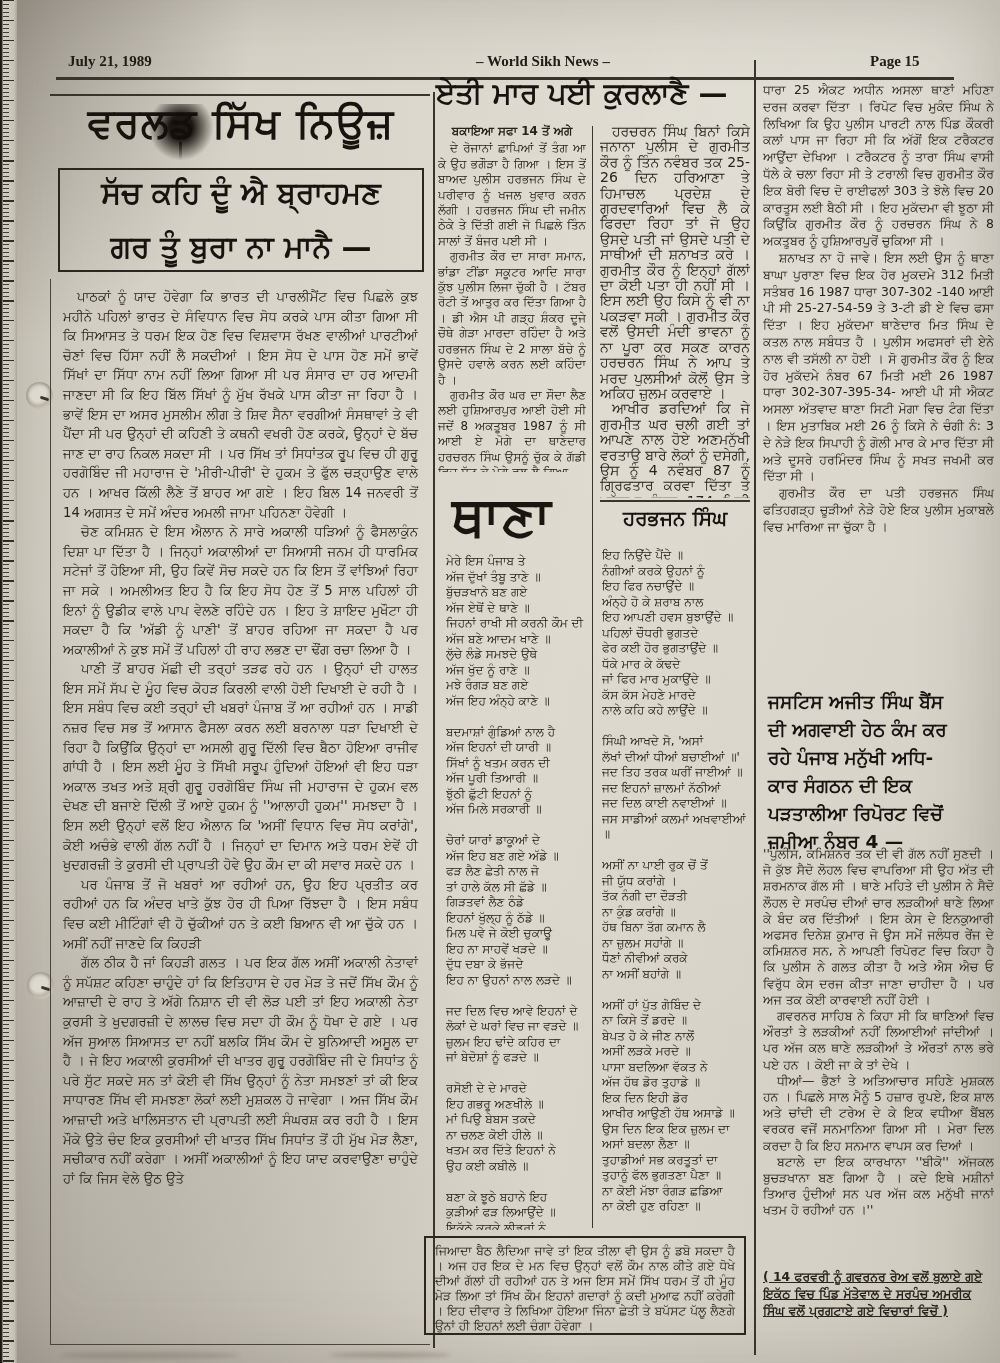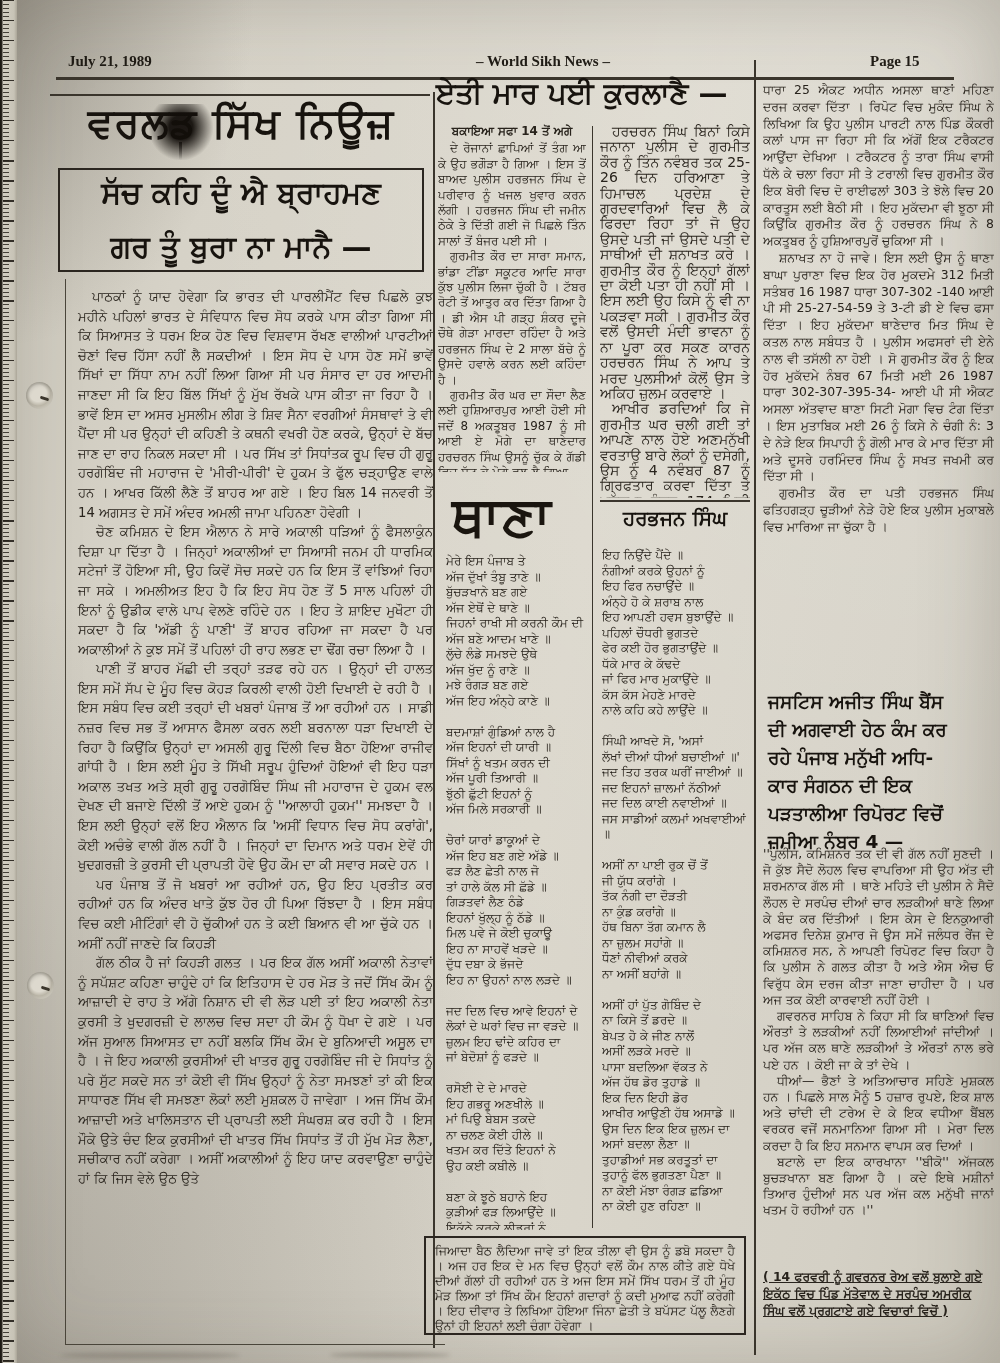--- a/index.html
+++ b/index.html
@@ -41,21 +41,21 @@
   
   .ls-title{position:absolute;left:52px;top:99px;width:378px;text-align:center;
     font-size:41px;font-weight:bold;color:var(--headline);letter-spacing:1px;white-space:nowrap;}
   .smudge{position:absolute;left:149px;top:104px;width:64px;height:56px;filter:blur(.6px);
     background:radial-gradient(ellipse at 50% 42%,rgba(18,14,10,.95) 0 26%,rgba(18,14,10,.55) 46%,rgba(18,14,10,0) 72%);}
   .smudge::after{content:"";position:absolute;left:30px;top:38px;width:3px;height:18px;
     background:linear-gradient(to bottom,rgba(18,14,10,.8),rgba(18,14,10,0));}
   .ls-box{position:absolute;left:58px;top:168px;width:362px;height:100px;border:2.5px solid #2b2620;
     display:flex;flex-direction:column;justify-content:space-between;text-align:center;}
   .ls-box .l1,.ls-box .l2{font-size:30px;font-weight:bold;color:var(--headline);line-height:46px;}
-  .ls-body{position:absolute;left:65px;top:279px;width:380px;height:1066px;
+  .ls-body{position:absolute;left:50px;top:279px;width:380px;height:1066px;
     border-left:1.5px solid #4a453a;border-right:0;border-bottom:1.5px solid #4a453a;
     padding:8px 12px 18px 12px;box-sizing:border-box;overflow:hidden;
     font-size:13.2px;line-height:19.6px;color:var(--ink);text-align:justify;}
   .ls-body p{margin:0;text-indent:18px;}
   .ls-body p:first-child{text-indent:14px;}
   
   .mid-headline{position:absolute;left:436px;top:76px;width:316px;font-size:29px;font-weight:bold;
     color:var(--headline);white-space:nowrap;}
   .colA{position:absolute;left:438px;top:124px;width:148px;height:348px;overflow:hidden;
     font-size:11.9px;line-height:15.4px;color:var(--ink);text-align:justify;}

